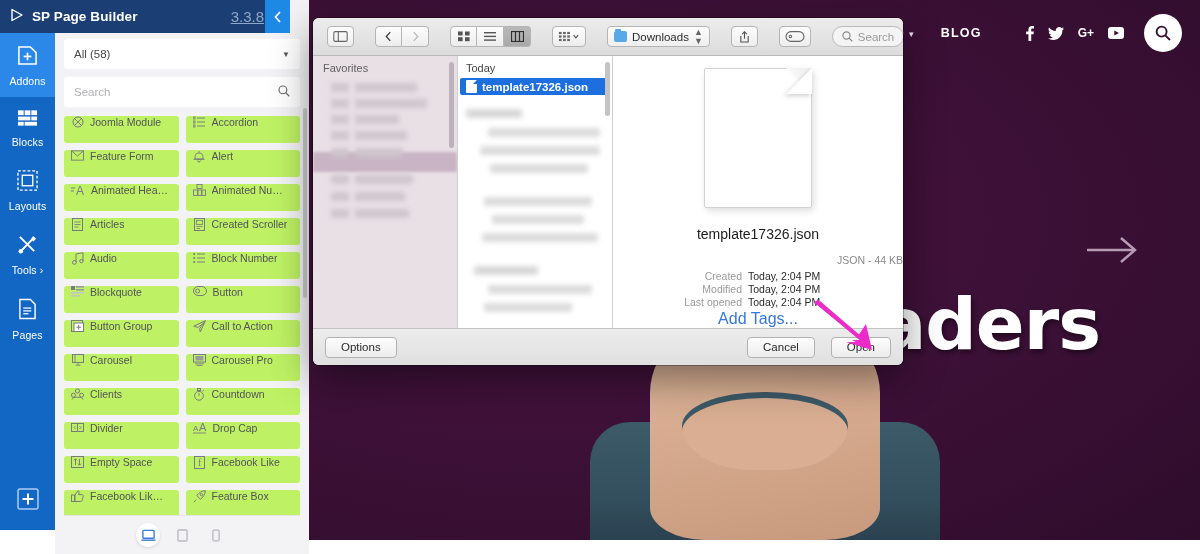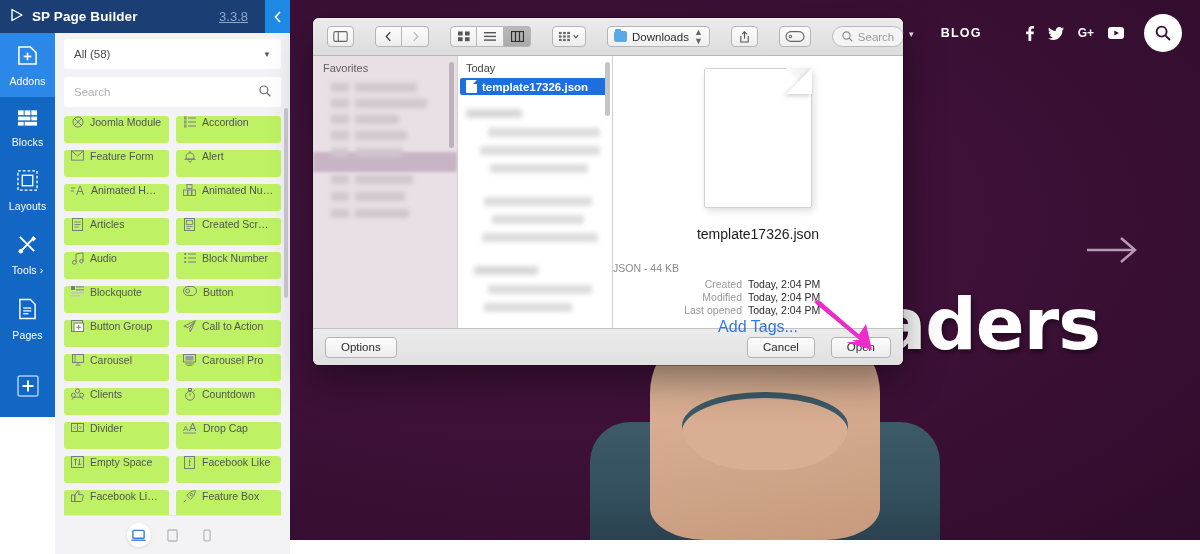--- a/index.html
+++ b/index.html
@@ -74,51 +74,51 @@
     background: #d9ae92;
     border-radius: 50% 50% 42% 42% / 44% 44% 58% 58%;
     box-shadow: 0 6px 0 0 #3d5a68 inset;
   }
   .site-bottom-strip {
     position: absolute; left: 0; right: 0; bottom: 0; height: 14px; background: #ffffff;
   }
 
   
   .rail {
-    position: absolute; left: 0; top: 0; width: 55px; height: 417px;
+    position: absolute; left: 0; top: 0; width: 55px; height: 530px;
     background: #1266c4; display: flex; flex-direction: column; align-items: center;
   }
   .rail-top-spacer { height: 33px; width: 100%; background: #1b3f74; }
   .rail-item {
     width: 55px; padding: 12px 0 10px; display: flex; flex-direction: column;
     align-items: center; gap: 5px; color: #ffffff; position: relative;
   }
   .rail-item.active { background: #2b87e8; }
   .rail-item.active::after {
     content: ""; position: absolute; right: -7px; top: 50%; transform: translateY(-50%);
     border-top: 8px solid transparent; border-bottom: 8px solid transparent;
     border-left: 8px solid #2b87e8;
   }
   .rail-label { font-size: 10.5px; letter-spacing: .1px; }
   .rail-plus {
     margin-top: auto; margin-bottom: 16px;
   }
 
   
   .panel {
-    position: absolute; left: 55px; top: 0; width: 235px; height: 554px;
+    position: absolute; left: 55px; top: 0; width: 254px; height: 554px;
     background: #f3f3f5; display: flex; flex-direction: column;
   }
   .panel-head {
     height: 33px; background: #1b3f74; color: #ffffff;
     display: flex; align-items: center; padding: 0 10px; gap: 8px;
     position: absolute; left: -55px; top: 0; width: 290px; z-index: 5;
   }
   .brand { font-size: 13.5px; font-weight: bold; letter-spacing: .1px; }
-  .ver { margin-left: auto; font-size: 13px; color: #90a8c8; margin-right: 32px; text-decoration: underline; }
+  .ver { margin-left: auto; font-size: 15px; color: #90a8c8; margin-right: 16px; text-decoration: underline; }
   .collapse-btn {
     position: absolute; right: 0; top: 0; width: 25px; height: 33px;
     background: #1e88e5; display: flex; align-items: center; justify-content: center;
     color: #fff;
   }
   .panel-body { padding: 39px 9px 0 9px; display: flex; flex-direction: column; height: 100%; }
   .filter-select {
     height: 30px; background: #ffffff; border-radius: 3px;
     display: flex; align-items: center; padding: 0 10px;
     font-size: 11.5px; color: #4a4a4a; margin-bottom: 8px;
@@ -224,21 +224,21 @@
     border-width: 0 0 26px 26px; border-style: solid;
     border-color: transparent transparent #ffffff transparent;
     filter: drop-shadow(-2px 2px 2px rgba(0,0,0,.18));
   }
   .big-doc::before {
     content: ""; position: absolute; right: -1px; top: -1px; width: 26px; height: 26px;
     background: linear-gradient(225deg,#ececec 0%, #fbfbfb 60%);
     clip-path: polygon(100% 0, 0 0, 100% 100%);
   }
   .pv-name { text-align: center; font-size: 14px; color: #1c1c1c; margin-top: 18px; }
-  .pv-type { text-align: left; font-size: 10.5px; color: #8a8a8a; margin-top: 20px; }
+  .pv-type { text-align: right; font-size: 10.5px; color: #8a8a8a; margin-top: 12px; }
   .pv-meta { margin: 4px auto 0; width: 200px; font-size: 10.5px; }
   .pv-row { display: flex; gap: 6px; margin-top: 1px; }
   .pv-k { width: 84px; text-align: right; color: #999; }
   .pv-v { color: #2b2b2b; }
   .pv-tags { text-align: center; font-size: 16px; color: #3477e0; margin-top: 2px; }
   .dlg-foot {
     height: 37px; background: linear-gradient(180deg,#ececec,#e0e0e0);
     border-top: 1px solid #c2c2c2;
     display: flex; align-items: center; padding: 0 12px; gap: 16px;
   }

